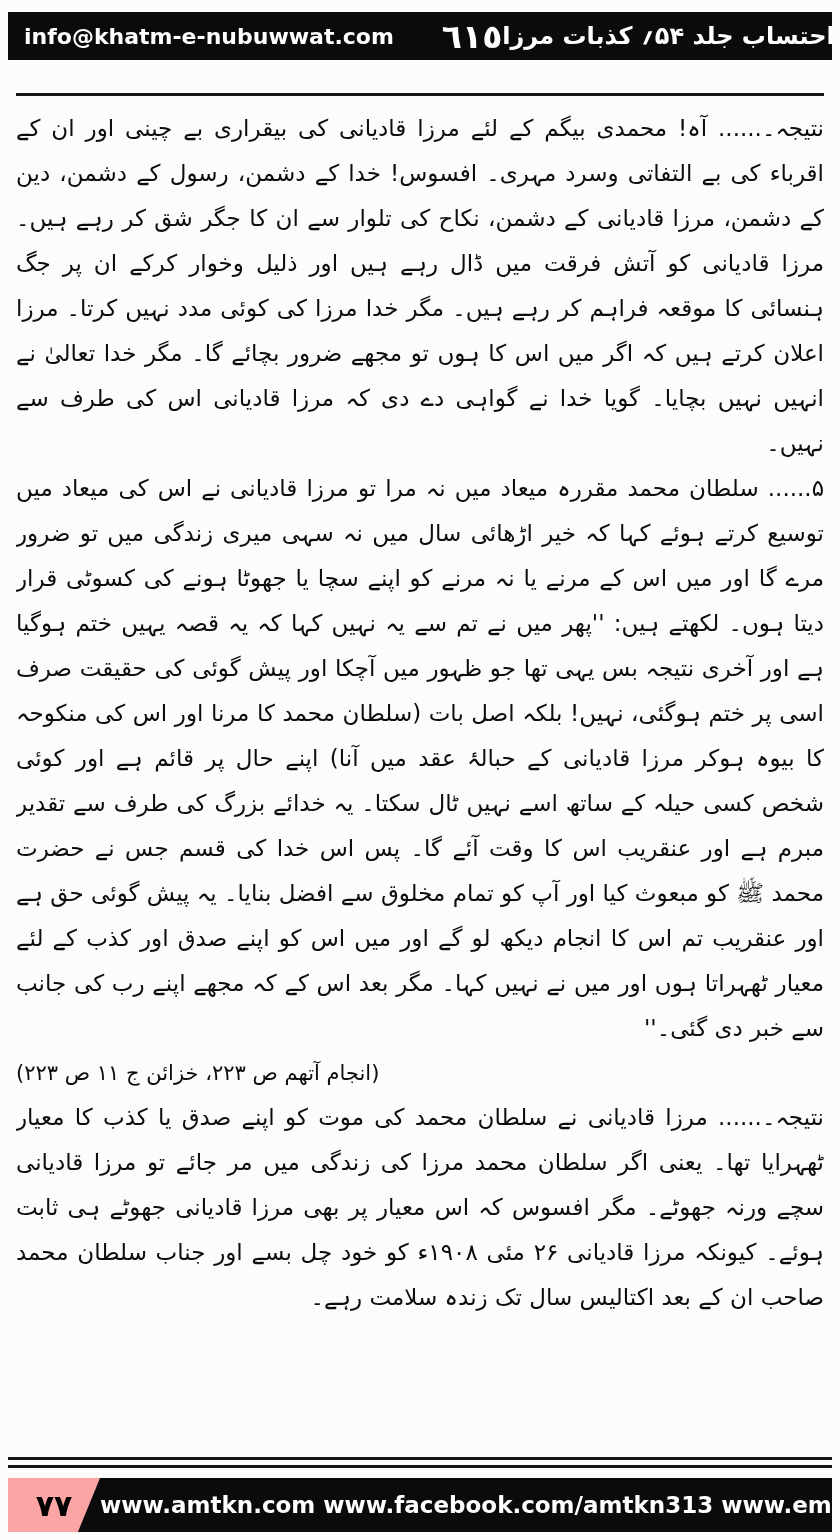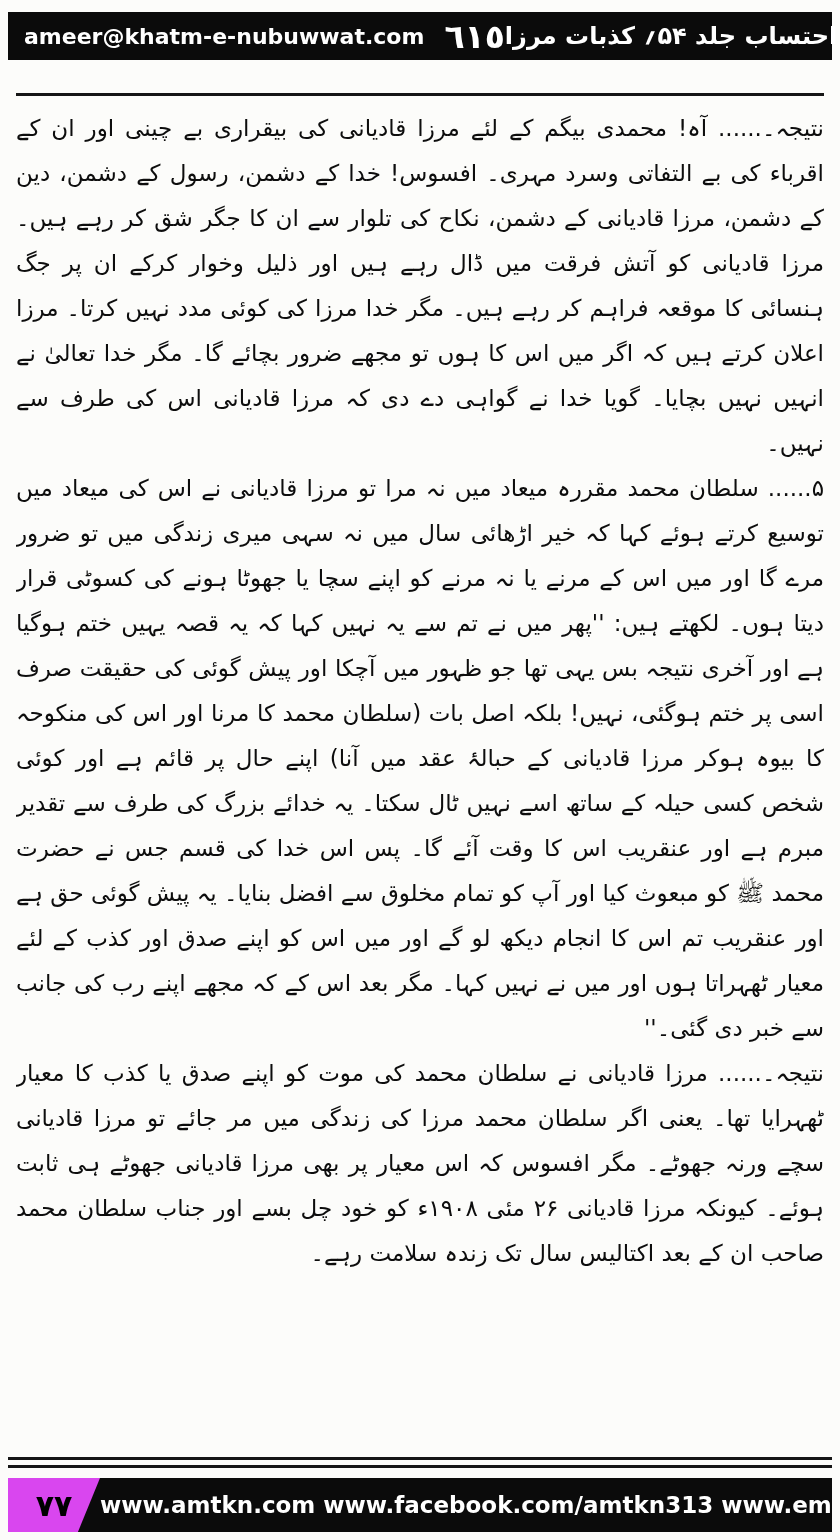--- a/index.html
+++ b/index.html
@@ -9,21 +9,21 @@
     width:840px; height:1540px; margin:0 auto; position:relative;
     background:#fcfcfa; overflow:hidden; color:#0d0d0d;
   }
   
   .header-bar {
     position:absolute; top:12px; left:8px; right:8px; height:48px;
     background:#0b0b0b; color:#ffffff;
     display:flex; align-items:center; padding:0 16px;
   }
   .email { direction:ltr; font-weight:bold; font-size:22px; white-space:nowrap; }
-  .page-num { font-size:33px; font-weight:bold; margin-left:20px; direction:rtl; }
+  .page-num { font-size:33px; font-weight:bold; margin-left:48px; direction:rtl; }
   .book-title { margin-left:auto; direction:rtl; font-weight:bold; font-size:24px; white-space:nowrap; }
   .top-rule { position:absolute; top:93px; left:16px; right:16px; height:3px; background:#161616; }
   
   .body-text {
     position:absolute; top:106px; left:16px; right:16px; bottom:92px;
     direction:rtl; text-align:justify;
     font-size:23px; font-weight:normal; line-height:45px;
     overflow:hidden;
   }
   .block.paragraph { text-align:justify; }
@@ -31,46 +31,47 @@
   
   .footer-rules { position:absolute; left:8px; right:8px; bottom:72px; }
   .footer-rules .rule { height:3px; background:#161616; }
   .footer-rules .rule + .rule { margin-top:5px; }
   .footer-bar {
     position:absolute; left:8px; right:8px; bottom:8px; height:54px;
     background:#0b0b0b; color:#ffffff;
     display:flex; align-items:center; overflow:hidden;
   }
   .corner-box {
-    width:92px; height:54px; background:#d946ef; color:#000000;
+    width:92px; height:54px; background:#fca5a5; color:#000000;
     display:flex; align-items:center; justify-content:center;
     font-size:30px; font-weight:bold; flex:0 0 auto;
     clip-path:polygon(0 0, 100% 0, 76% 100%, 0 100%);
   }
   .footer-links {
     flex:1; text-align:center; direction:ltr;
     font-weight:bold; font-size:23px; white-space:nowrap;
   }
 </style>
 </head>
 <body>
 
 <div class="page">
 
   <div class="header-bar">
-    <span class="email">ameer@khatm-e-nubuwwat.com</span>
+    <span class="email">info@khatm-e-nubuwwat.com</span>
     <span class="page-num">٦١٥</span>
     <span class="book-title">احتساب جلد ۵۴؍ کذبات مرزا</span>
   </div>
 
   <div class="top-rule"></div>
 
   <div class="body-text">
       <div class="block paragraph">نتیجہ۔...... آہ! محمدی بیگم کے لئے مرزا قادیانی کی بیقراری بے چینی اور ان کے اقرباء کی بے التفاتی وسرد مہری۔ افسوس! خدا کے دشمن، رسول کے دشمن، دین کے دشمن، مرزا قادیانی کے دشمن، نکاح کی تلوار سے ان کا جگر شق کر رہے ہیں۔ مرزا قادیانی کو آتش فرقت میں ڈال رہے ہیں اور ذلیل وخوار کرکے ان پر جگ ہنسائی کا موقعہ فراہم کر رہے ہیں۔ مگر خدا مرزا کی کوئی مدد نہیں کرتا۔ مرزا اعلان کرتے ہیں کہ اگر میں اس کا ہوں تو مجھے ضرور بچائے گا۔ مگر خدا تعالیٰ نے انہیں نہیں بچایا۔ گویا خدا نے گواہی دے دی کہ مرزا قادیانی اس کی طرف سے نہیں۔</div>
       <div class="block paragraph">۵...... سلطان محمد مقررہ میعاد میں نہ مرا تو مرزا قادیانی نے اس کی میعاد میں توسیع کرتے ہوئے کہا کہ خیر اڑھائی سال میں نہ سہی میری زندگی میں تو ضرور مرے گا اور میں اس کے مرنے یا نہ مرنے کو اپنے سچا یا جھوٹا ہونے کی کسوٹی قرار دیتا ہوں۔ لکھتے ہیں: ''پھر میں نے تم سے یہ نہیں کہا کہ یہ قصہ یہیں ختم ہوگیا ہے اور آخری نتیجہ بس یہی تھا جو ظہور میں آچکا اور پیش گوئی کی حقیقت صرف اسی پر ختم ہوگئی، نہیں! بلکہ اصل بات (سلطان محمد کا مرنا اور اس کی منکوحہ کا بیوہ ہوکر مرزا قادیانی کے حبالۂ عقد میں آنا) اپنے حال پر قائم ہے اور کوئی شخص کسی حیلہ کے ساتھ اسے نہیں ٹال سکتا۔ یہ خدائے بزرگ کی طرف سے تقدیر مبرم ہے اور عنقریب اس کا وقت آئے گا۔ پس اس خدا کی قسم جس نے حضرت محمد ﷺ کو مبعوث کیا اور آپ کو تمام مخلوق سے افضل بنایا۔ یہ پیش گوئی حق ہے اور عنقریب تم اس کا انجام دیکھ لو گے اور میں اس کو اپنے صدق اور کذب کے لئے معیار ٹھہراتا ہوں اور میں نے نہیں کہا۔ مگر بعد اس کے کہ مجھے اپنے رب کی جانب سے خبر دی گئی۔''</div>
+      <div class="block reference">(انجام آتھم ص ۲۲۳، خزائن ج ۱۱ ص ۲۲۳)</div>
       <div class="block paragraph">نتیجہ۔...... مرزا قادیانی نے سلطان محمد کی موت کو اپنے صدق یا کذب کا معیار ٹھہرایا تھا۔ یعنی اگر سلطان محمد مرزا کی زندگی میں مر جائے تو مرزا قادیانی سچے ورنہ جھوٹے۔ مگر افسوس کہ اس معیار پر بھی مرزا قادیانی جھوٹے ہی ثابت ہوئے۔ کیونکہ مرزا قادیانی ۲۶ مئی ۱۹۰۸ء کو خود چل بسے اور جناب سلطان محمد صاحب ان کے بعد اکتالیس سال تک زندہ سلامت رہے۔</div>
     </div>
 
   <div class="footer-rules">
     <div class="rule"></div>
     <div class="rule"></div>
   </div>
 
   <div class="footer-bar">
     <div class="corner-box">۷۷</div>

